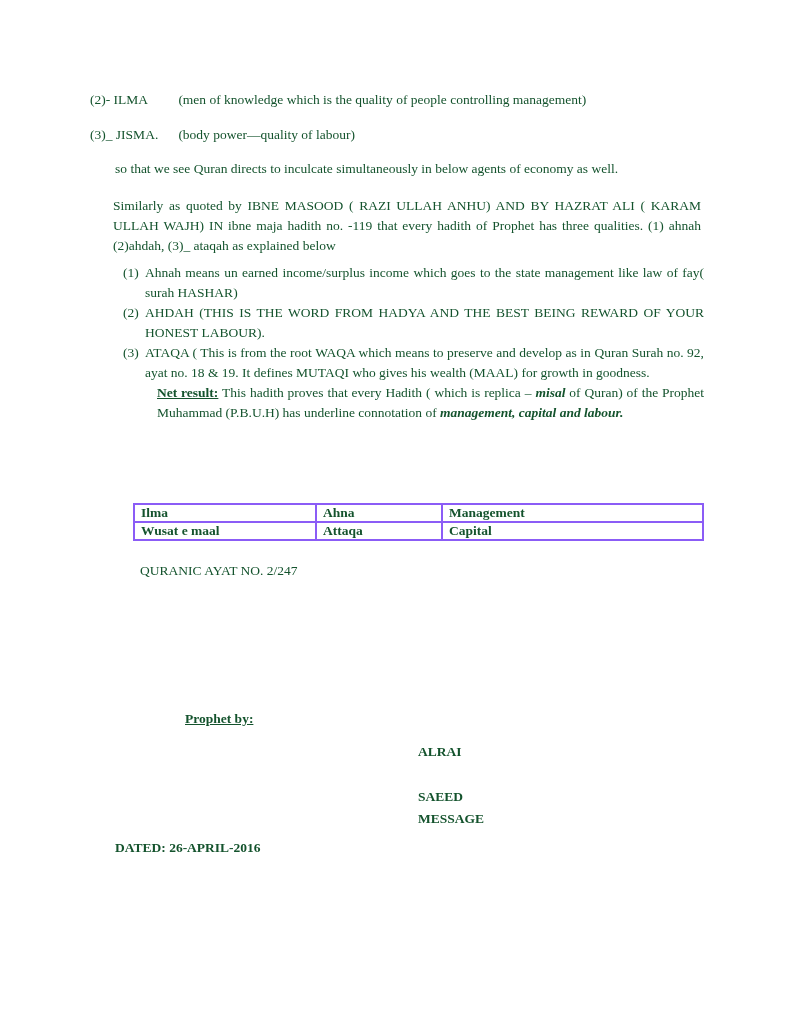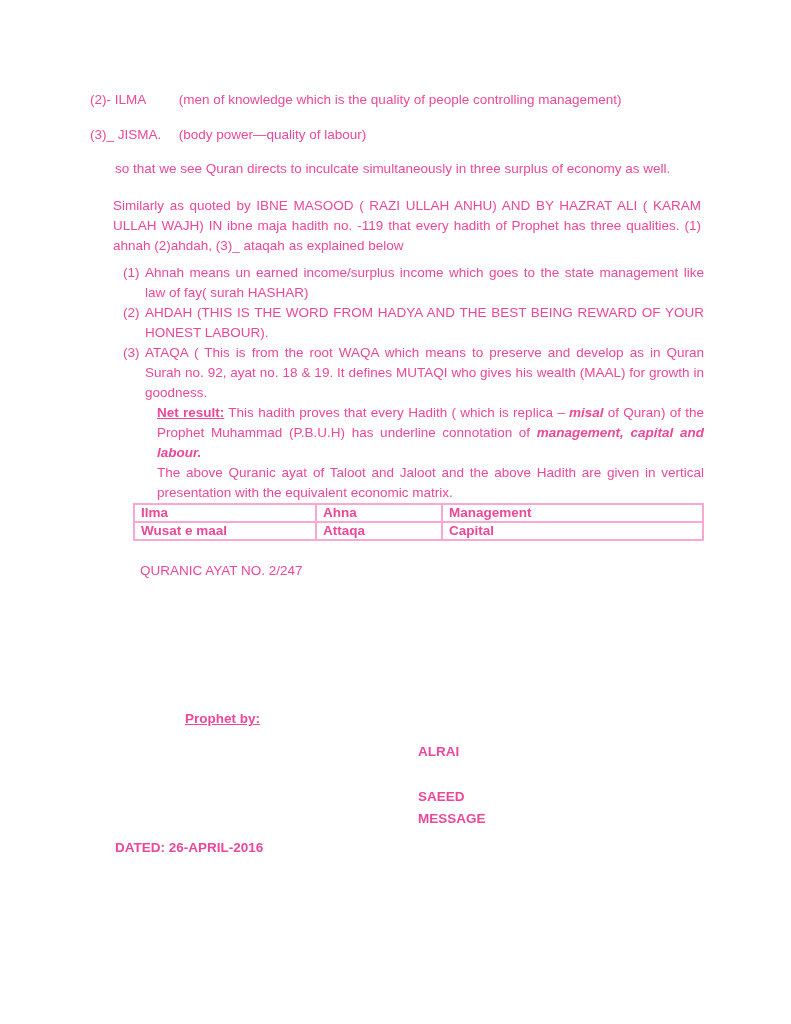--- a/index.html
+++ b/index.html
@@ -1,44 +1,44 @@
 <!DOCTYPE html>
 <html><head>
 <meta charset="utf-8">
 <style>
   html, body { margin: 0; padding: 0; background: #ffffff; }
   .page {
     position: relative;
     width: 791px;
     height: 1024px;
     background: #ffffff;
-    font-family: Liberation Sans, sans-serif;
+    font-family: Liberation Serif, serif;
     font-size: 13.5px;
     line-height: 20px;
-    color: #ec4899;
+    color: #14532d;
   }
   .abs { position: absolute; }
   .just { text-align: justify; margin-top: 8px; }
   .b { font-weight: bold; }
   .bi { font-weight: bold; font-style: italic; }
   .u { text-decoration: underline; }
 
   .def-row .term { display: inline-block; width: 85px; }
 
   .list-block { width: 589px; }
   .list-item { position: relative; padding-left: 30px; text-align: justify; }
   .list-item .num { position: absolute; left: 8px; top: 0; }
   .sub-para { margin: 0 0 0 42px; text-align: justify; }
 
   table.matrix {
     border-collapse: collapse;
     table-layout: fixed;
   }
   table.matrix td {
-    border: 2px solid #f9a8d4;
+    border: 2px solid #8b5cf6;
     height: 15px;
     padding: 0 4px 0 6px;
     font-weight: bold;
     font-size: 13.5px;
     line-height: 16px;
     overflow: hidden;
     white-space: nowrap;
   }
 
   .caption { line-height: 21px; }
@@ -52,39 +52,38 @@
 
   <div class="abs def-row" style="left:90px; top:90px;">
     <span class="term">(2)- ILMA</span>
     <span class="desc">(men of knowledge which is the quality of people controlling  management)</span>
   </div>
   <div class="abs def-row" style="left:90px; top:125px;">
     <span class="term">(3)_ JISMA.</span>
     <span class="desc">(body power—quality of labour)</span>
   </div>
 
-  <div class="abs" style="left:115px; top:159px;">so that we see Quran directs to inculcate simultaneously in three surplus of economy as well.</div>
+  <div class="abs" style="left:115px; top:159px;">so that we see Quran directs to inculcate simultaneously in below agents of economy as well.</div>
 
   <div class="abs just" style="left:113px; top:188px; width:588px;">Similarly as quoted by IBNE MASOOD ( RAZI ULLAH ANHU) AND BY HAZRAT ALI ( KARAM ULLAH WAJH) IN ibne maja hadith no. -119 that every hadith of Prophet has three qualities. (1) ahnah (2)ahdah, (3)_ ataqah as explained below</div>
 
   <div class="abs list-block" style="left:115px; top:263px;">
     <div class="list-item">
       <span class="num">(1)</span>
       <span>Ahnah means un earned income/surplus income which goes to the state management like law of fay( surah HASHAR)</span>
     </div>
     <div class="list-item">
       <span class="num">(2)</span>
       <span>AHDAH (THIS IS THE WORD FROM HADYA AND THE BEST BEING REWARD OF YOUR HONEST LABOUR).</span>
     </div>
     <div class="list-item">
       <span class="num">(3)</span>
       <span>ATAQA ( This is from the root WAQA which means to preserve and develop as in Quran Surah no. 92, ayat no. 18 &amp; 19. It defines MUTAQI who gives his wealth (MAAL) for growth in goodness.</span>
     </div>
     <div class="sub-para"><span class="b u">Net result:</span><span>  This hadith proves that every Hadith ( which is replica – </span><span class="bi">misal</span><span> of Quran) of the Prophet Muhammad (P.B.U.H) has underline connotation of </span><span class="bi">management, capital and labour.</span></div>
-    <div class="sub-para">The above Quranic ayat of Taloot and Jaloot and the above Hadith are given in vertical presentation with the equivalent economic matrix.</div>
   </div>
 
   <table class="matrix abs" style="left:133px; top:503px;">
     <colgroup>
       <col style="width:182px;">
       <col style="width:126px;">
       <col style="width:261px;">
     </colgroup>
     <tbody>
       <tr>

